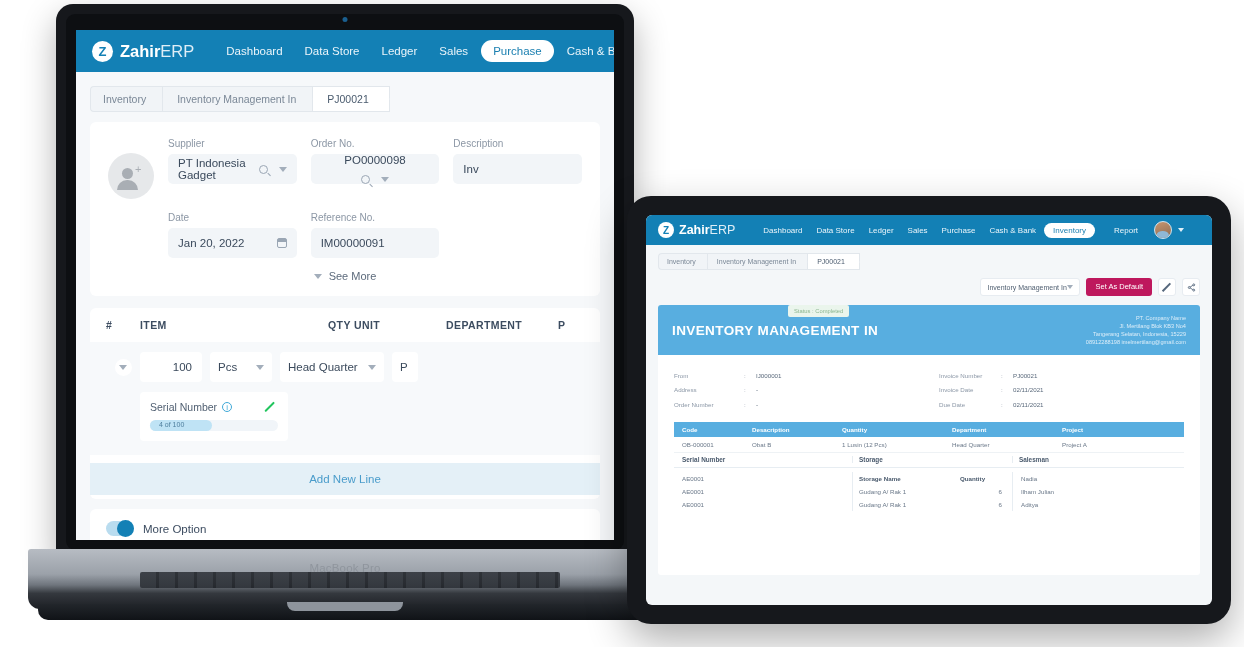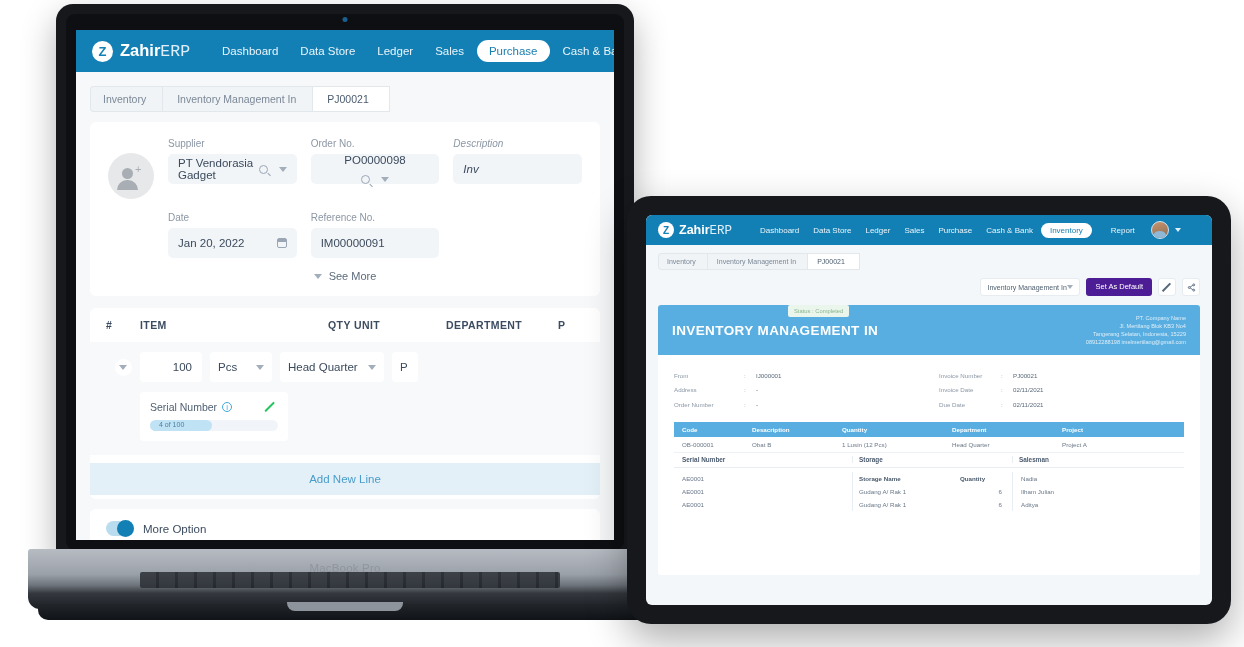--- a/index.html
+++ b/index.html
@@ -52,21 +52,21 @@
     background: linear-gradient(180deg,#22262b,#101317); border-radius: 0 0 10px 10px;
   }
 
   
   .navbar { background: #1380b5; display: flex; align-items: center; }
   .brand { display: flex; align-items: center; gap: 7px; font-weight: bold; color:#fff; }
   .brand-mark {
     background:#fff; color:#1380b5; border-radius:50%;
     display:flex; align-items:center; justify-content:center; font-weight:bold;
   }
-  .brand-text .thin { font-weight: normal; color:#dfeef7;font-family:Liberation Mono, monospace; }
+  .brand-text .thin { font-weight: normal; color:#dfeef7; }
   .nav-items { display:flex; }
   .nav-item { color:#eaf4fa; white-space:nowrap; }
   .nav-item.active { background:#fff; color:#1a7fb0; border-radius:999px; }
   .avatar {
     border-radius:50%; background:linear-gradient(160deg,#c7956f,#8c6b52);
     border:2px solid #cfe5f1; position:relative; overflow:hidden;
   }
   .avatar::after{ content:""; position:absolute; left:50%; bottom:0; transform:translateX(-50%);
     width:78%; height:46%; background:#8fb8d6; border-radius:50% 50% 0 0; }
   .caret { width:0;height:0;border-left:4px solid transparent;border-right:4px solid transparent;
@@ -118,21 +118,21 @@
 
   .kv { display:flex; }
   .kv .k { color:#8b97a6; }
   .kv .c { color:#8b97a6; }
   .kv .v { color:#5b6a7c; }
 
   .tb-head { background:#58aee0; color:#fff; display:flex; }
   .tb-row { display:flex; color:#6a7889; border-bottom:1px solid #eef2f5; }
   .sub-head { display:flex; color:#4a5a6d; font-weight:bold; border-bottom:1px solid #e7edf2;}
 
-  .green-btn { background:#4c1d95; color:#fff; border-radius:3px; text-align:center; }
+  .green-btn { background:#be185d; color:#fff; border-radius:3px; text-align:center; }
   .icon-btn { background:#fff; border:1px solid #e7ecf1; border-radius:3px;
     display:flex;align-items:center;justify-content:center; }
 </style>
 </head>
 <body>
 
 <div class="stage">
 
   <div class="laptop">
     <div class="lid">
@@ -171,21 +171,21 @@
           <div class="card" style="margin:0 14px;padding:16px 18px 14px 18px;">
             <div style="display:flex;gap:14px;align-items:flex-start;">
               <div style="width:46px;height:46px;border-radius:50%;background:#e6e8ea;flex:none;margin-top:15px;position:relative;">
                 <span style="position:absolute;left:14px;top:15px;width:11px;height:11px;border-radius:50%;background:#a9aeb4;"></span>
                 <span style="position:absolute;left:9px;top:27px;width:21px;height:10px;border-radius:10px 10px 0 0;background:#a9aeb4;"></span>
                 <span style="position:absolute;left:27px;top:12px;color:#a9aeb4;font-size:11px;line-height:9px;">+</span>
               </div>
               <div style="flex:1;">
                 <div class="flabel" style="font-size:10px;margin-bottom:5px;">Supplier</div>
                 <div class="finput" style="height:30px;padding:0 10px;font-size:11.5px;">
-                  <span>PT Vendorasia Gadget</span>
+                  <span>PT Indonesia Gadget</span>
                   <span style="display:flex;align-items:center;gap:11px;">
                     <span class="ico-mag" style="width:9px;height:9px;">
                         <i></i>
                         <b></b>
                       </span>
                     <span class="cdown"></span>
                   </span>
                 </div>
               </div>
               <div style="flex:1;">
@@ -194,21 +194,21 @@
                   <span>PO0000098</span>
                   <span style="display:flex;align-items:center;gap:11px;">
                     <span class="ico-mag" style="width:9px;height:9px;">
                         <i></i>
                         <b></b>
                       </span>
                     <span class="cdown"></span>
                   </span>
                 </div>
               </div>
-              <div style="flex:1;font-style:italic;">
+              <div style="flex:1;">
                 <div class="flabel" style="font-size:10px;margin-bottom:5px;">Description</div>
                 <div class="finput" style="height:30px;padding:0 10px;font-size:11.5px;">
                   <span>Inv</span>
                 </div>
               </div>
             </div>
 
             <div style="display:flex;gap:14px;margin-top:13px;">
               <div style="width:46px;flex:none;"></div>
               <div style="flex:1;">

